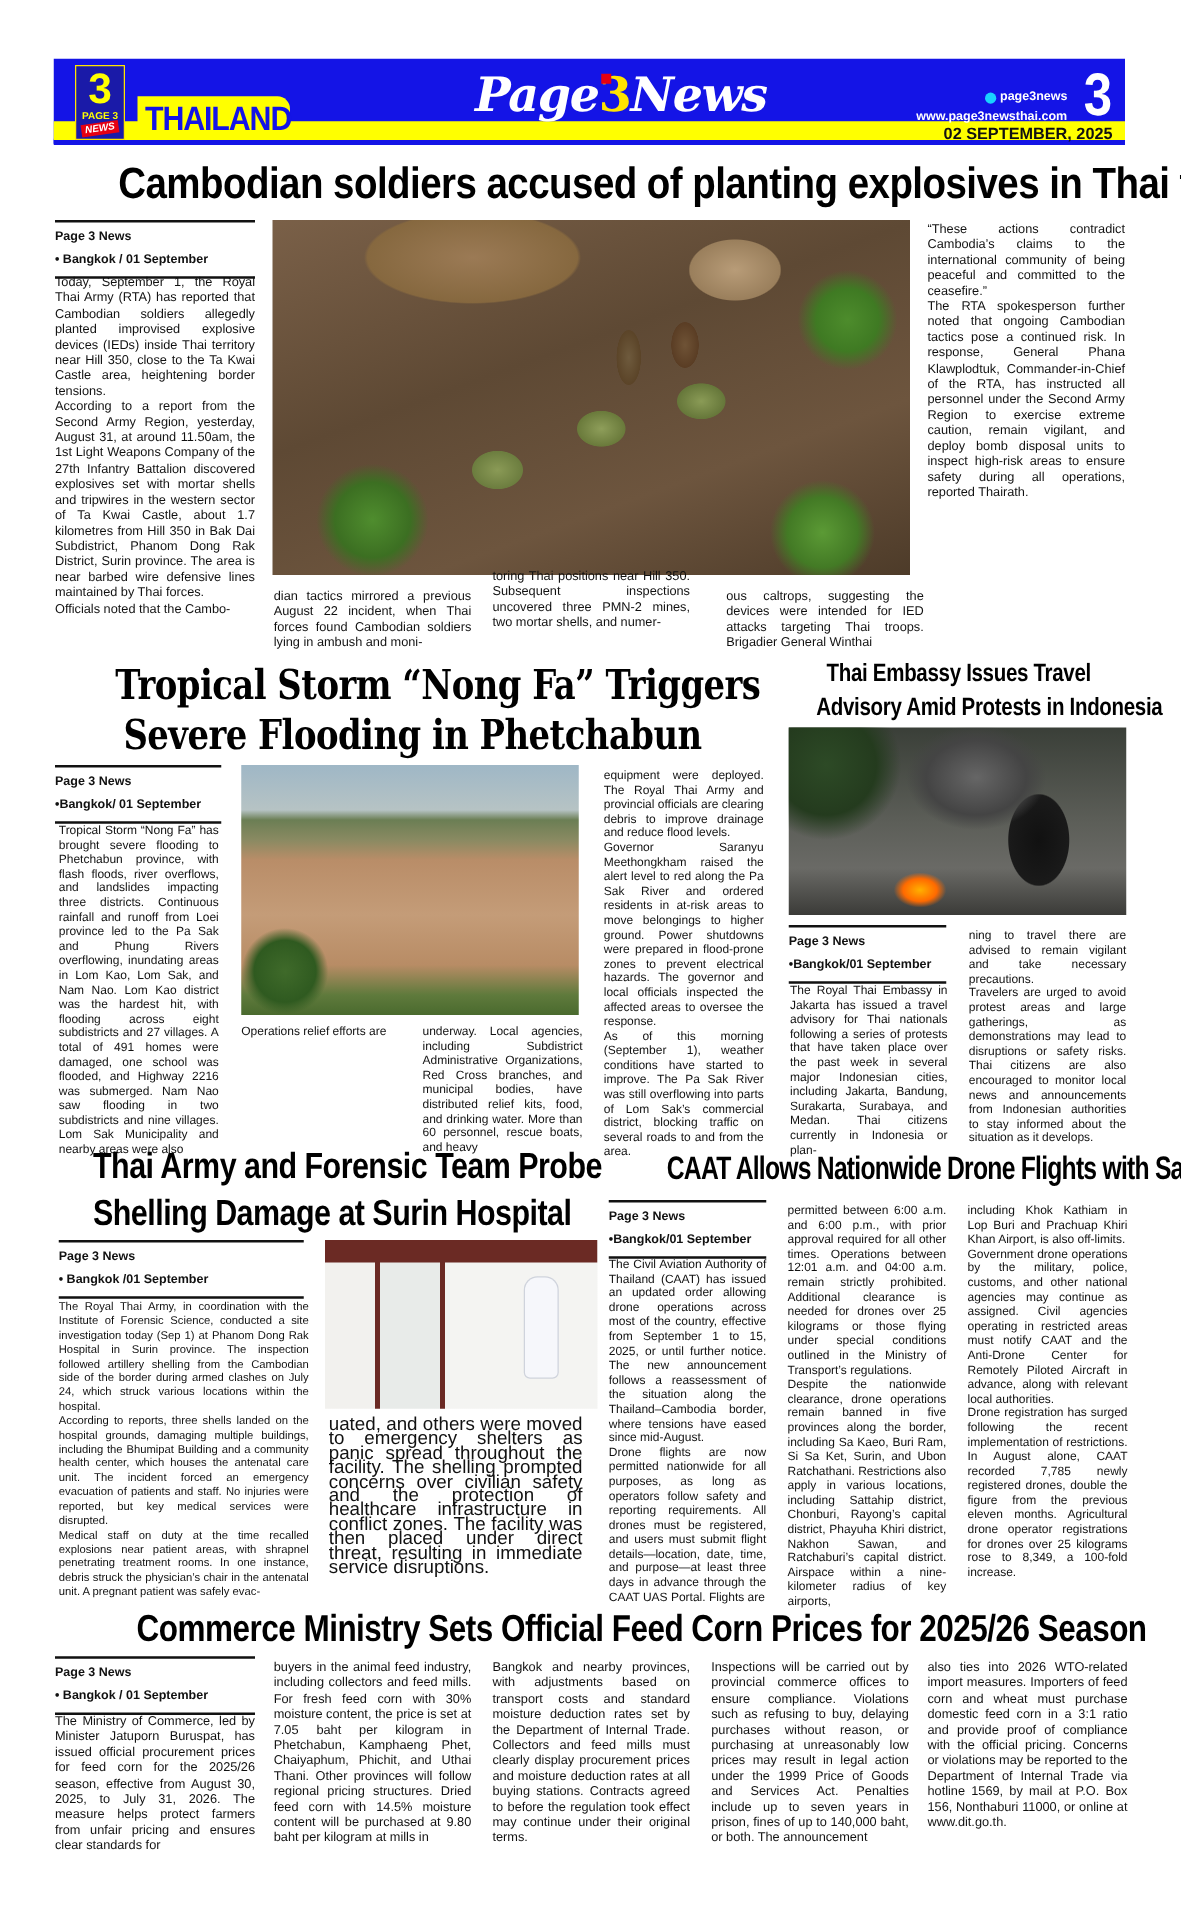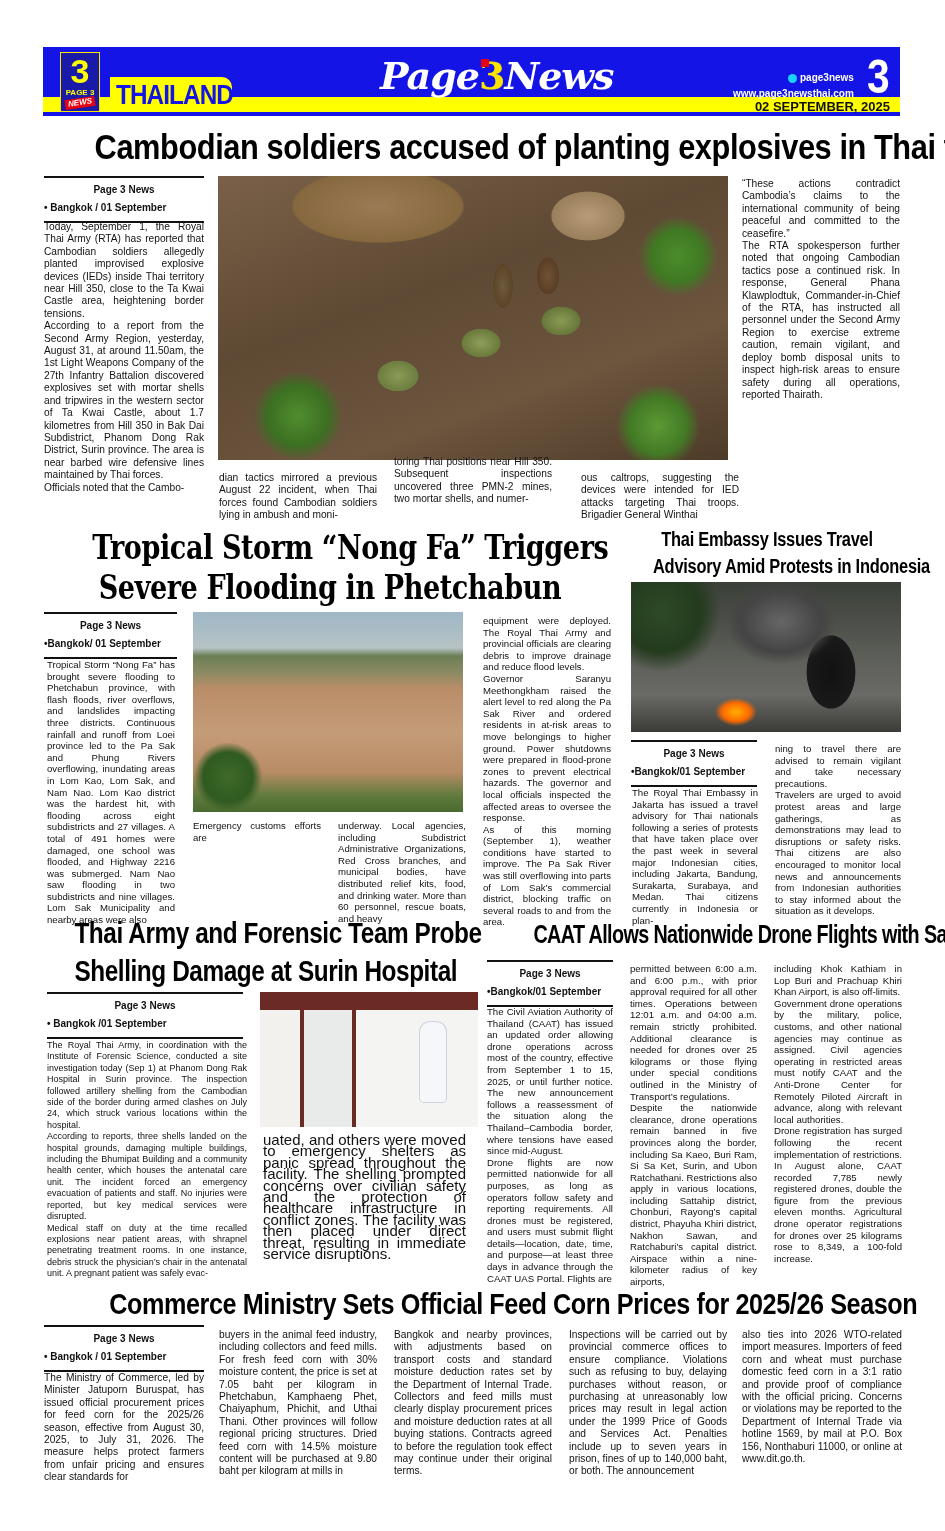--- a/index.html
+++ b/index.html
@@ -27,21 +27,21 @@
 
 .hl{font-weight:700;color:#000;text-align:center;white-space:nowrap}
 .hl1{left:43px;top:126px;width:860px;font:700 35px/42px "Liberation Sans",sans-serif;letter-spacing:-.5px;transform:scaleX(.88);transform-origin:center}
 .hl2{left:40px;top:528px;width:580px;font:900 33px/40px "DejaVu Serif",serif;transform:scaleX(.82);transform-origin:center;letter-spacing:-.5px}
 .hl3{left:628px;top:526px;width:278px;font:700 20px/27px "Liberation Sans",sans-serif;transform:scaleX(.82);transform-origin:center;letter-spacing:-.3px}
 .hl4{left:40px;top:914px;width:430px;font:700 29px/38px "Liberation Sans",sans-serif;transform:scaleX(.84);transform-origin:center;letter-spacing:-.5px}
 .hl5{left:483px;top:918px;width:420px;font:700 26px/32px "Liberation Sans",sans-serif;transform:scaleX(.76);transform-origin:center;letter-spacing:-.8px}
 .hl6{left:40px;top:1286px;width:866px;font:700 30px/36px "Liberation Sans",sans-serif;transform:scaleX(.84);transform-origin:center;letter-spacing:-.5px}
 
 .byline{border-top:2px solid #111;border-bottom:2px solid #111;padding:3px 0 4px}
-.by-src{font:700 10px/18px "Liberation Sans",sans-serif;text-align:center}
+.by-src{font:700 10px/18px "Liberation Sans",sans-serif;text-align:left}
 .by-loc{font:700 10px/18px "Liberation Sans",sans-serif}
 
 .col{font:10.2px/12.4px "Liberation Sans",sans-serif;text-align:justify;color:#111}
 .col p{margin:0}
 .col.s{font-size:9.6px;line-height:11.6px}
 
 .photo{overflow:hidden}
 .ph-mines{left:218px;top:176px;width:510px;height:284px;background:
  radial-gradient(ellipse 40px 30px at 180px 200px,#8a9a56 0,#6c7d3f 50%,transparent 52%),
  radial-gradient(ellipse 38px 28px at 263px 167px,#8e9e5a 0,#6a7a3b 50%,transparent 52%),
@@ -121,21 +121,21 @@
 </div>
 <div class="abs" style="left:44px;top:612px;width:133px">
   <div class="byline">
     <div class="by-src">Page 3 News</div>
     <div class="by-loc">•Bangkok/ 01 September</div>
   </div>
 </div>
 <div class="abs col s" style="left:47px;top:659px;width:128px">Tropical Storm “Nong Fa” has brought severe flooding to Phetchabun province, with flash floods, river overflows, and landslides impacting three districts. Continuous rainfall and runoff from Loei province led to the Pa Sak and Phung Rivers overflowing, inundating areas in Lom Kao, Lom Sak, and Nam Nao. Lom Kao district was the hardest hit, with flooding across eight subdistricts and 27 villages. A total of 491 homes were damaged, one school was flooded, and Highway 2216 was submerged. Nam Nao saw flooding in two subdistricts and nine villages. Lom Sak Municipality and nearby areas were also</div>
 <div class="abs photo ph-flood" title="Aerial view of flooded farmland"></div>
 <div class="abs col s" style="left:193px;top:820px;width:128px">
-  <p>Emergency customs efforts are</p>
+  <p>Operations relief efforts are</p>
 </div>
 <div class="abs col s" style="left:338px;top:820px;width:128px">underway. Local agencies, including Subdistrict Administrative Organizations, Red Cross branches, and municipal bodies, have distributed relief kits, food, and drinking water. More than 60 personnel, rescue boats, and heavy</div>
 <div class="abs col s" style="left:483px;top:615px;width:128px">
   <p>equipment were deployed. The Royal Thai Army and provincial officials are clearing debris to improve drainage and reduce flood levels.</p>
   <p>Governor Saranyu Meethongkham raised the alert level to red along the Pa Sak River and ordered residents in at-risk areas to move belongings to higher ground. Power shutdowns were prepared in flood-prone zones to prevent electrical hazards. The governor and local officials inspected the affected areas to oversee the response.</p>
   <p>As of this morning (September 1), weather conditions have started to improve. The Pa Sak River was still overflowing into parts of Lom Sak’s commercial district, blocking traffic on several roads to and from the area.</p>
 </div>
 
 <div class="abs hl hl3">
   <div>Thai Embassy Issues Travel</div>

